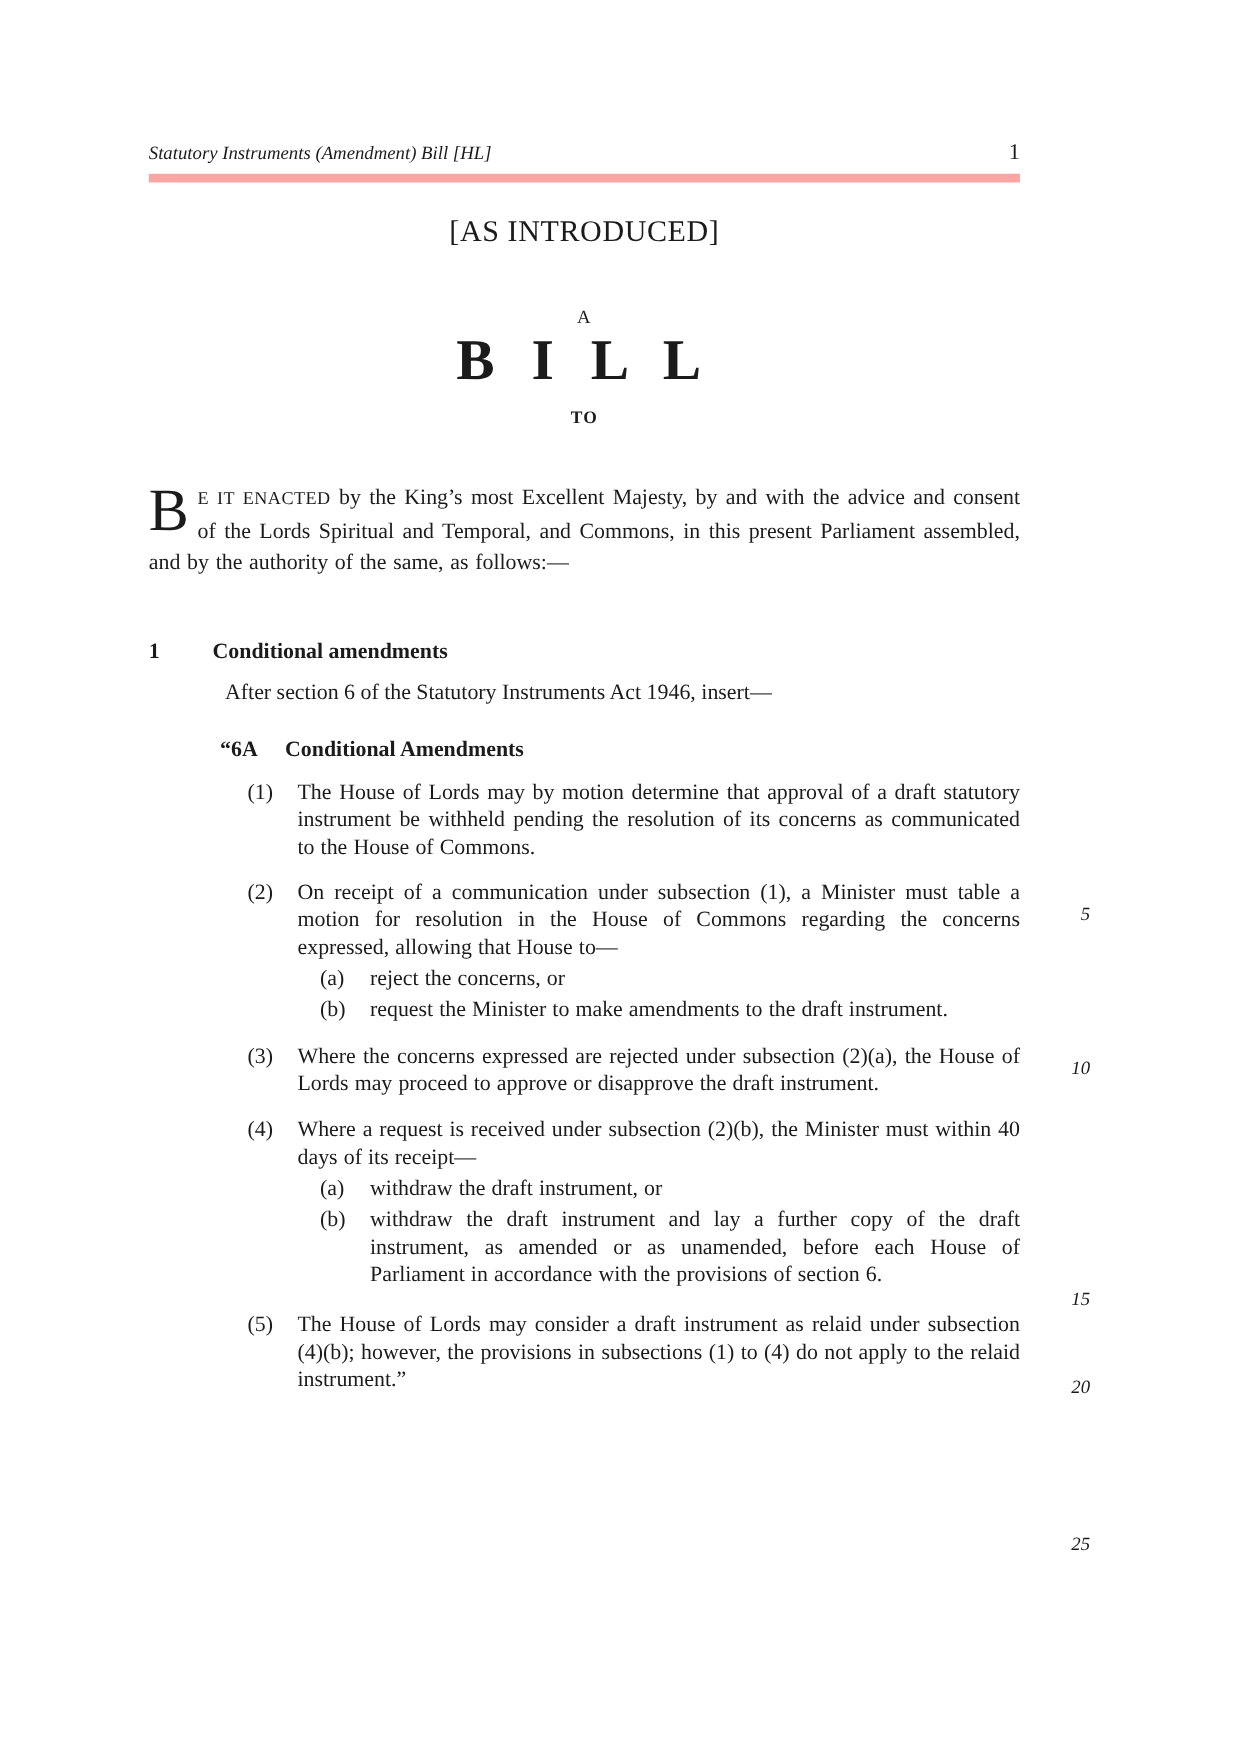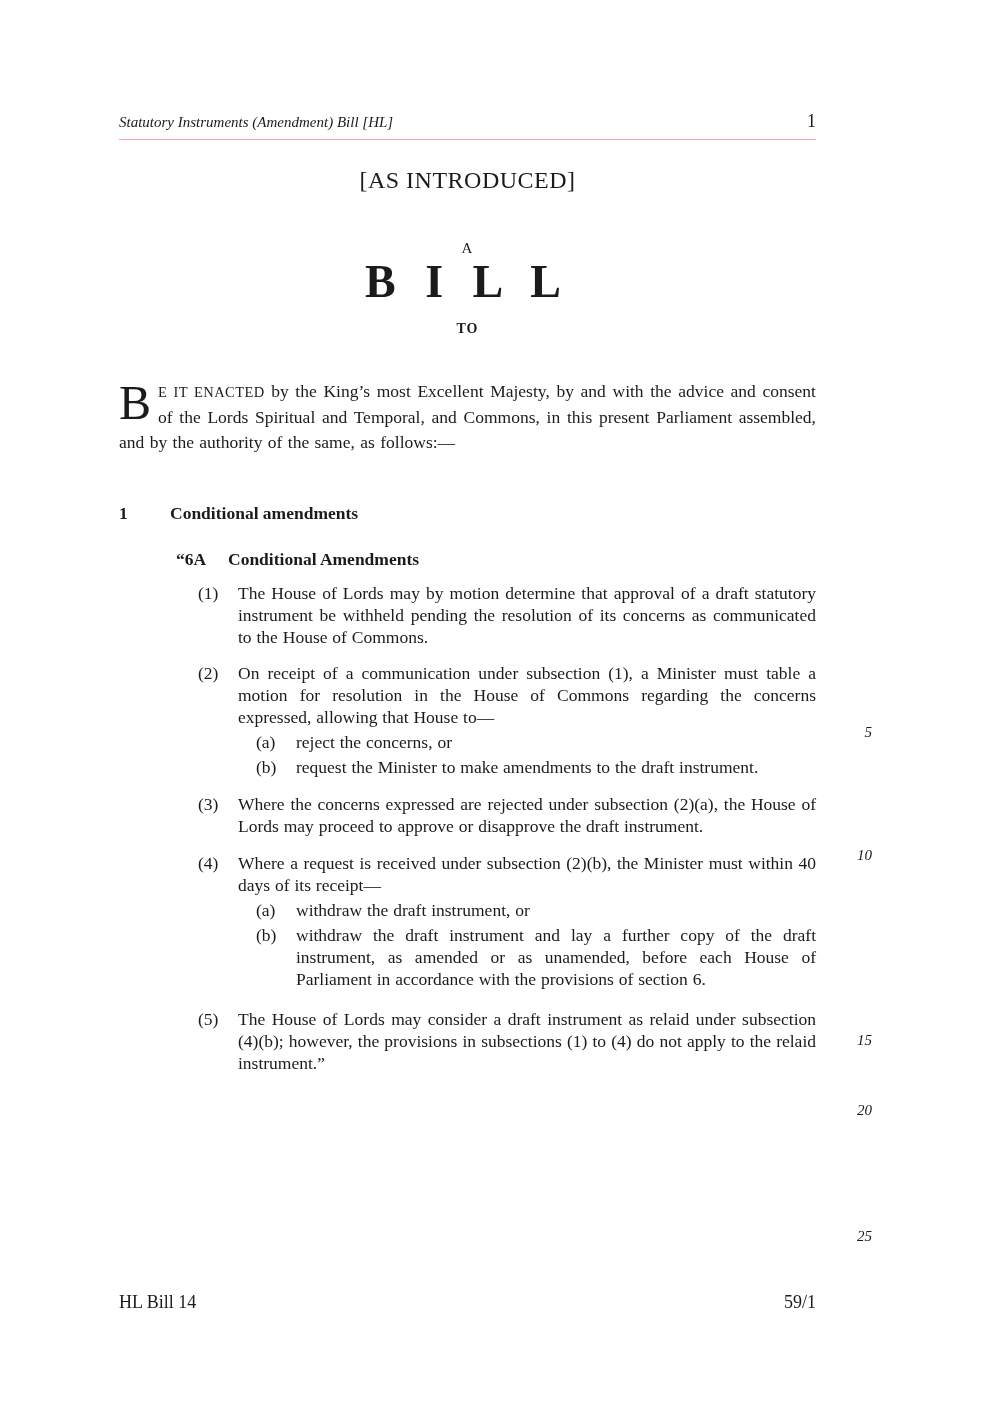--- a/index.html
+++ b/index.html
@@ -22,21 +22,21 @@
     top: 0;
     width: 697px;
   }
 
   
   .running-header {
     margin-top: 111px;
     display: flex;
     justify-content: space-between;
     align-items: baseline;
-    border-bottom: 1px solid #fca5a5;
+    border-bottom: 7px solid #fca5a5;
     padding-bottom: 7px;
   }
   .running-title {
     font-style: italic;
     font-size: 15px;
   }
   .page-number {
     font-size: 18px;
   }
 
@@ -193,20 +193,21 @@
 
     <p class="enacting">
       <span class="dropcap">B</span><span class="smallcaps">E IT ENACTED</span><span> by the King’s most Excellent Majesty, by and with the advice and consent of the Lords Spiritual and Temporal, and Commons, in this present Parliament assembled, and by the authority of the same, as follows:—</span>
     </p>
 
     <div class="clause-heading">
       <span class="clause-num">1</span>
       <span class="clause-title">Conditional amendments</span>
     </div>
 
+    <p class="lead-in">After section 6 of the Statutory Instruments Act 1946, insert—</p>
 
     <div class="inserted-heading">
       <span class="ins-num">“6A</span>
       <span class="ins-title">Conditional Amendments</span>
     </div>
 
     <div class="subsection sub-1">
       <span class="sub-num">(1)</span>
       <div class="sub-body">
         <p>The House of Lords may by motion determine that approval of a draft statutory instrument be withheld pending the resolution of its concerns as communicated to the House of Commons.</p>
@@ -258,18 +259,14 @@
     </div>
 
   </div>
 
   <span class="line-number ln-5">5</span>
   <span class="line-number ln-10">10</span>
   <span class="line-number ln-15">15</span>
   <span class="line-number ln-20">20</span>
   <span class="line-number ln-25">25</span>
 
-  <footer class="page-footer">
-    <span>HL Bill 14</span>
-    <span>59/1</span>
-  </footer>
 
 </div>
 
 </body></html>

